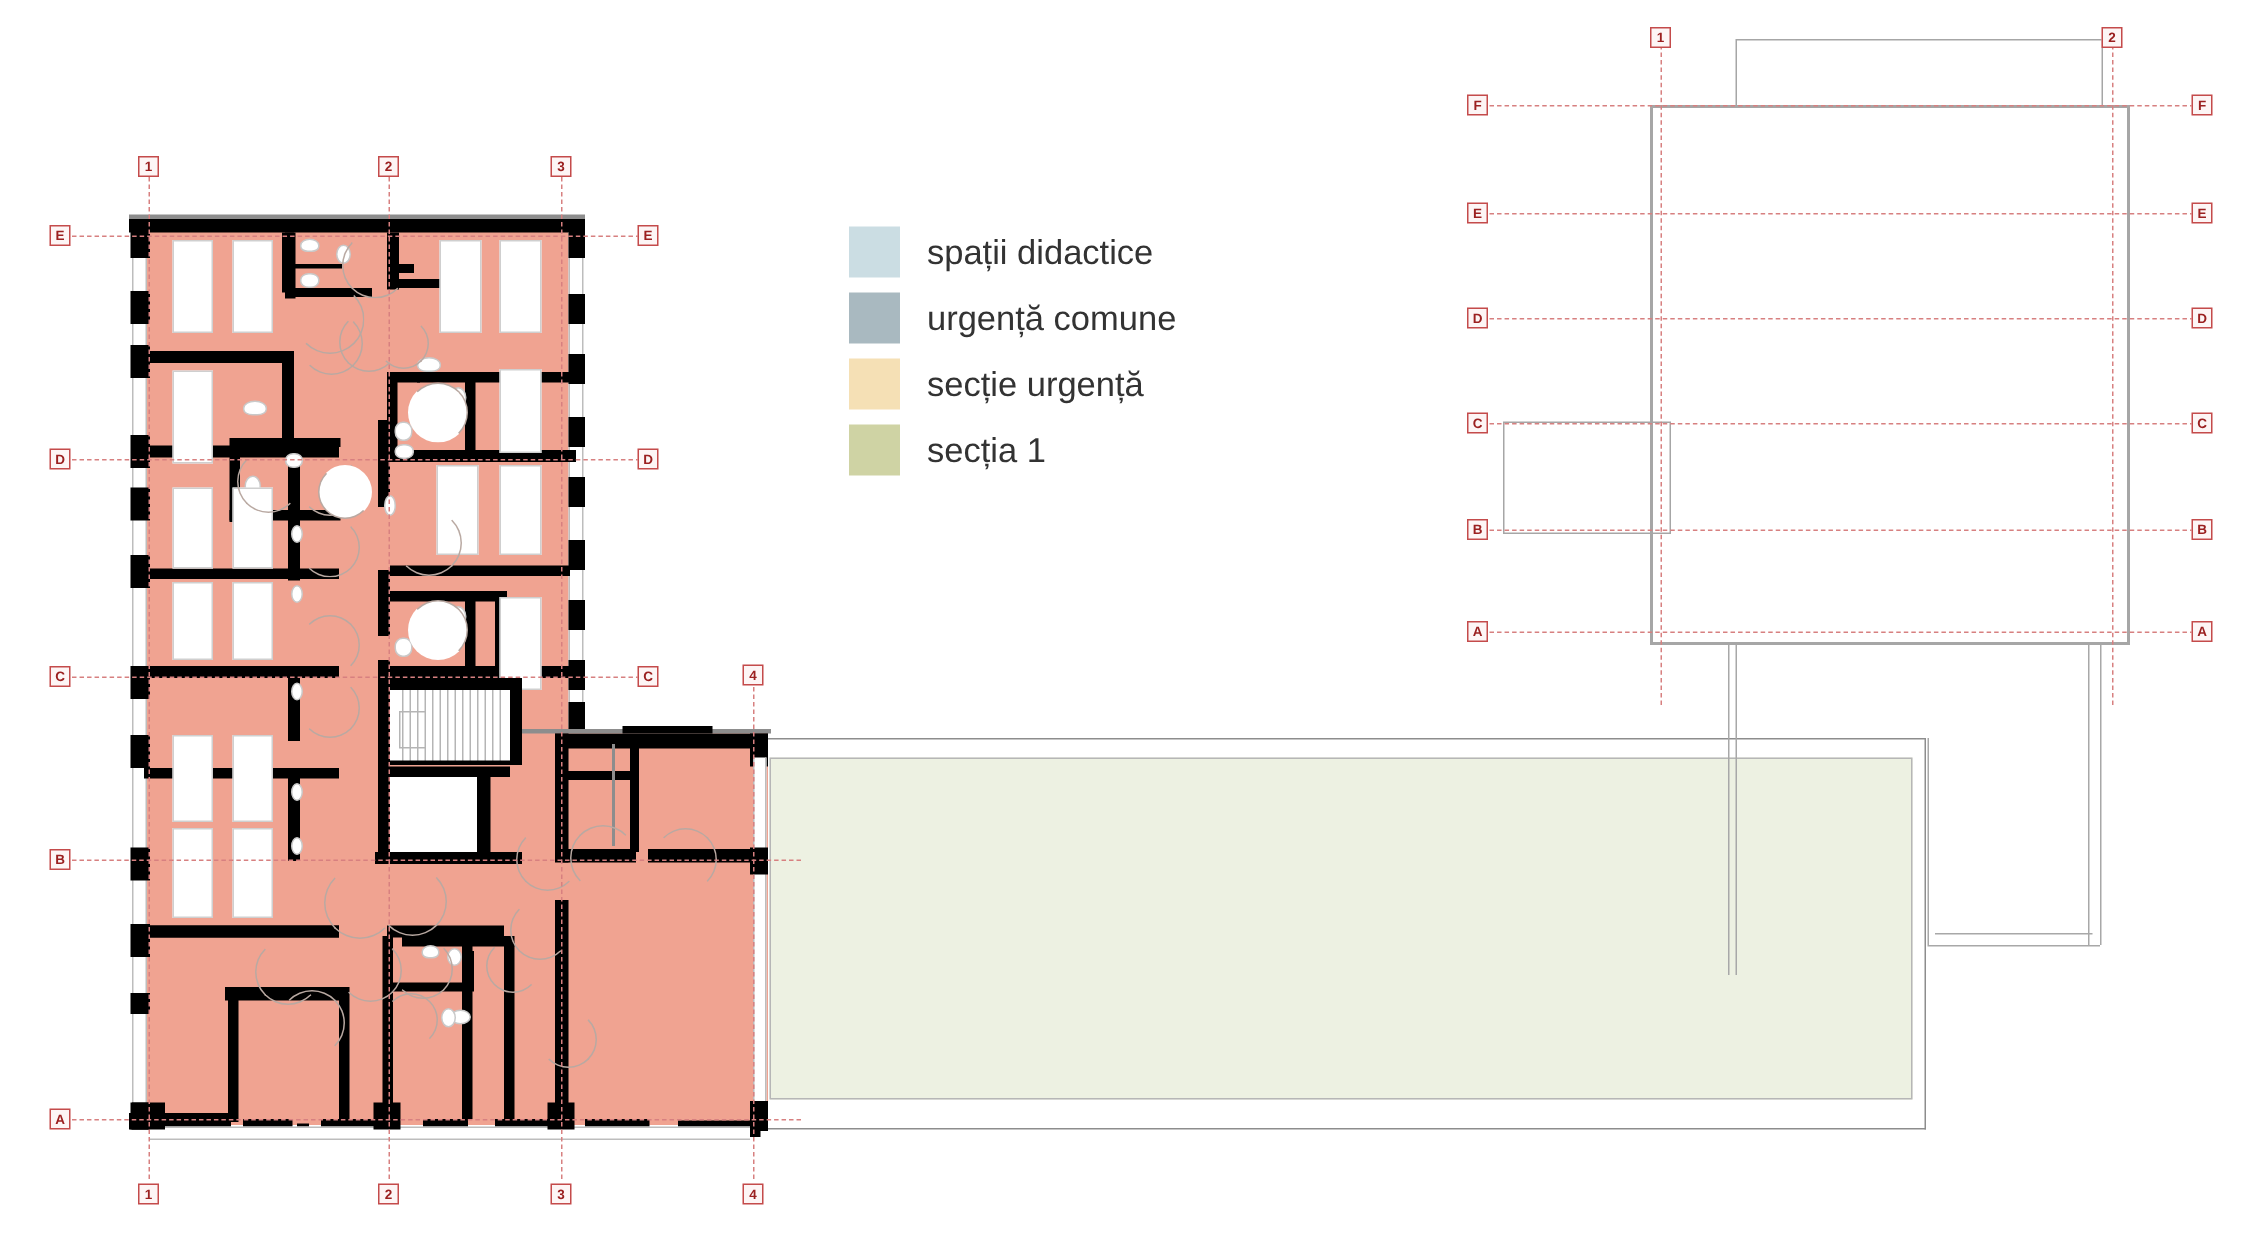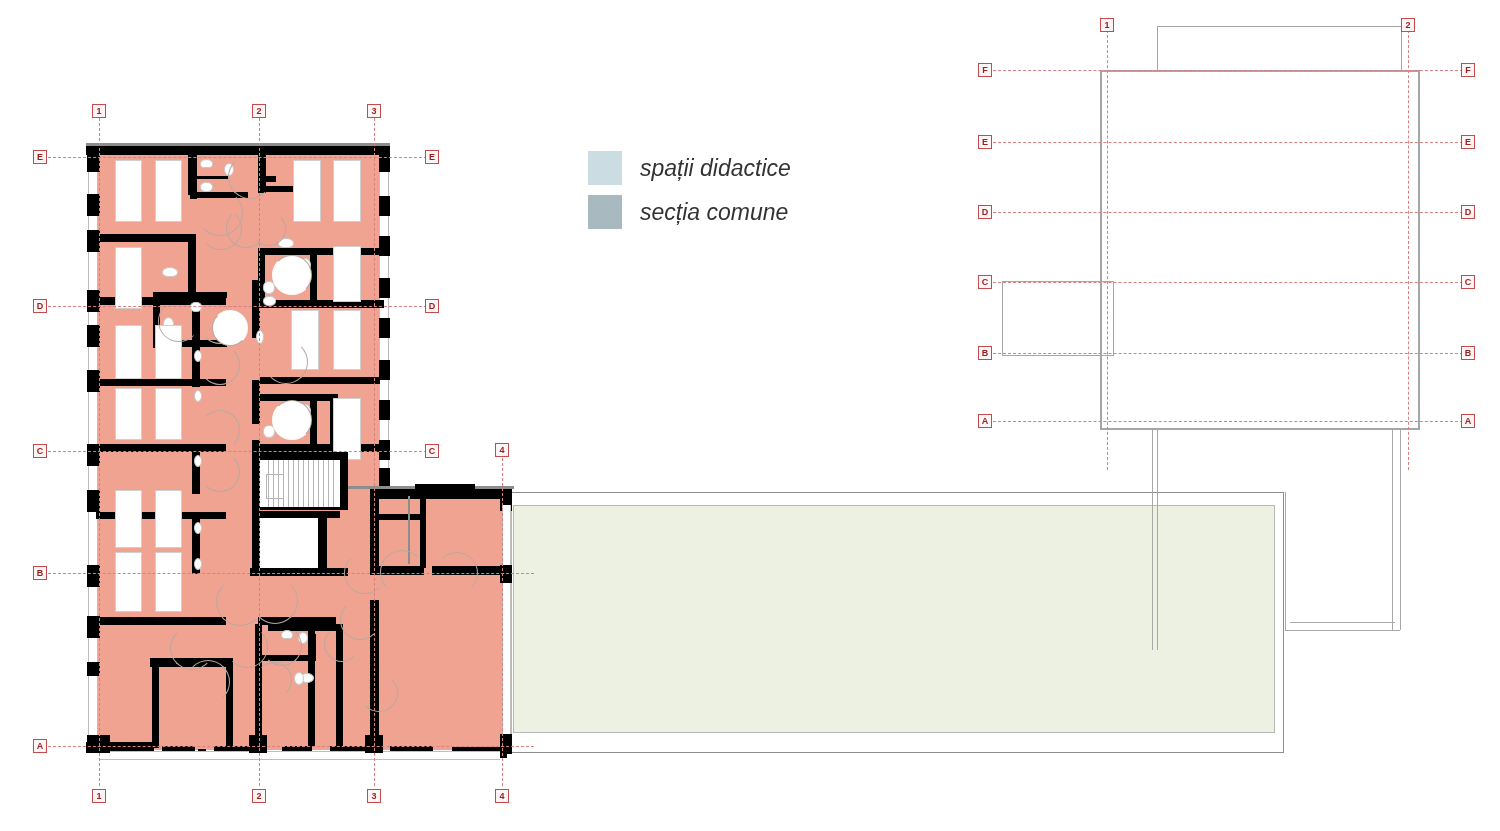--- a/index.html
+++ b/index.html
@@ -11,21 +11,21 @@
 
   
   .gmark{position:absolute;width:14px;height:14px;border:1px solid #c44b4b;
          background:#fdf5f5;color:#9b2020;font-size:9px;font-weight:bold;
          line-height:13px;text-align:center;box-sizing:border-box;z-index:40;}
   .gline{position:absolute;z-index:5;}
   .gline.h{border-top:1px dashed #d78080;height:0;}
   .gline.v{border-left:1px dashed #d78080;width:0;}
 
   
-  #legend{position:absolute;left:588px;top:146px;z-index:50;font-style:italic;}
+  #legend{position:absolute;left:566px;top:146px;z-index:50;}
   .lg-row{display:flex;align-items:center;height:44px;}
   .lg-sw{width:34px;height:34px;flex:0 0 34px;}
   .lg-tx{margin-left:18px;font-size:23px;color:#333333;white-space:nowrap;}
 
   
   .fill{position:absolute;}
   .wall{position:absolute;background:#000000;}
   .thin{position:absolute;background:#8d8d8d;}
   .room{position:absolute;background:#ffffff;border:1px solid #cfcfcf;
         box-sizing:border-box;}
@@ -50,21 +50,29 @@
 
 <div id="stage">
 
   <div id="legend">
     <div class="lg-row">
       <div class="lg-sw" style="background:#cbdde3"></div>
       <div class="lg-tx">spații didactice</div>
     </div>
     <div class="lg-row">
       <div class="lg-sw" style="background:#a9b9c0"></div>
-      <div class="lg-tx">secția comune</div>
+      <div class="lg-tx">urgență comune</div>
+    </div>
+    <div class="lg-row">
+      <div class="lg-sw" style="background:#f5e0b5"></div>
+      <div class="lg-tx">secție urgență</div>
+    </div>
+    <div class="lg-row">
+      <div class="lg-sw" style="background:#cfd3a4"></div>
+      <div class="lg-tx">secția 1</div>
     </div>
   </div>
 
   <div class="gline v" style="left:99px;top:118px;height:668px;"></div>
   <div class="gline v" style="left:259px;top:118px;height:668px;"></div>
   <div class="gline v" style="left:374px;top:118px;height:668px;"></div>
   <div class="gline v" style="left:502px;top:458px;height:328px;"></div>
 
   <div class="gline h" style="left:48px;top:157px;width:384px;"></div>
   <div class="gline h" style="left:48px;top:306px;width:384px;"></div>

